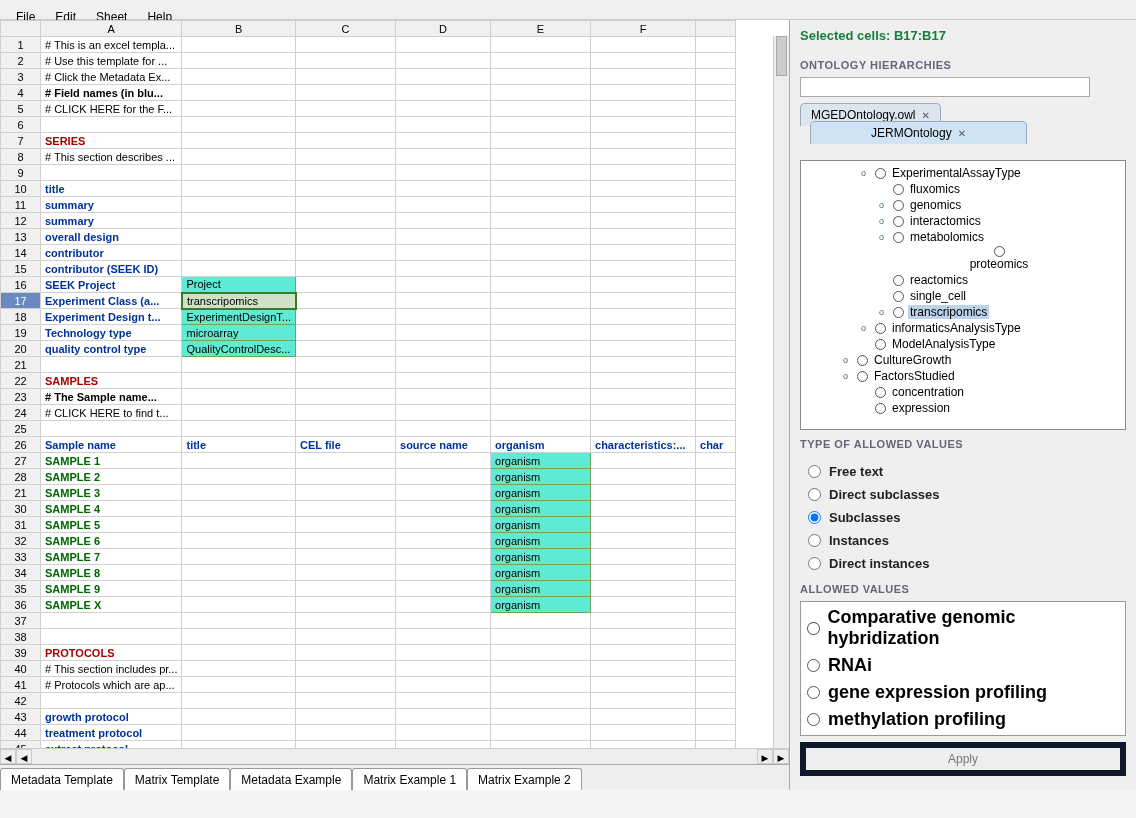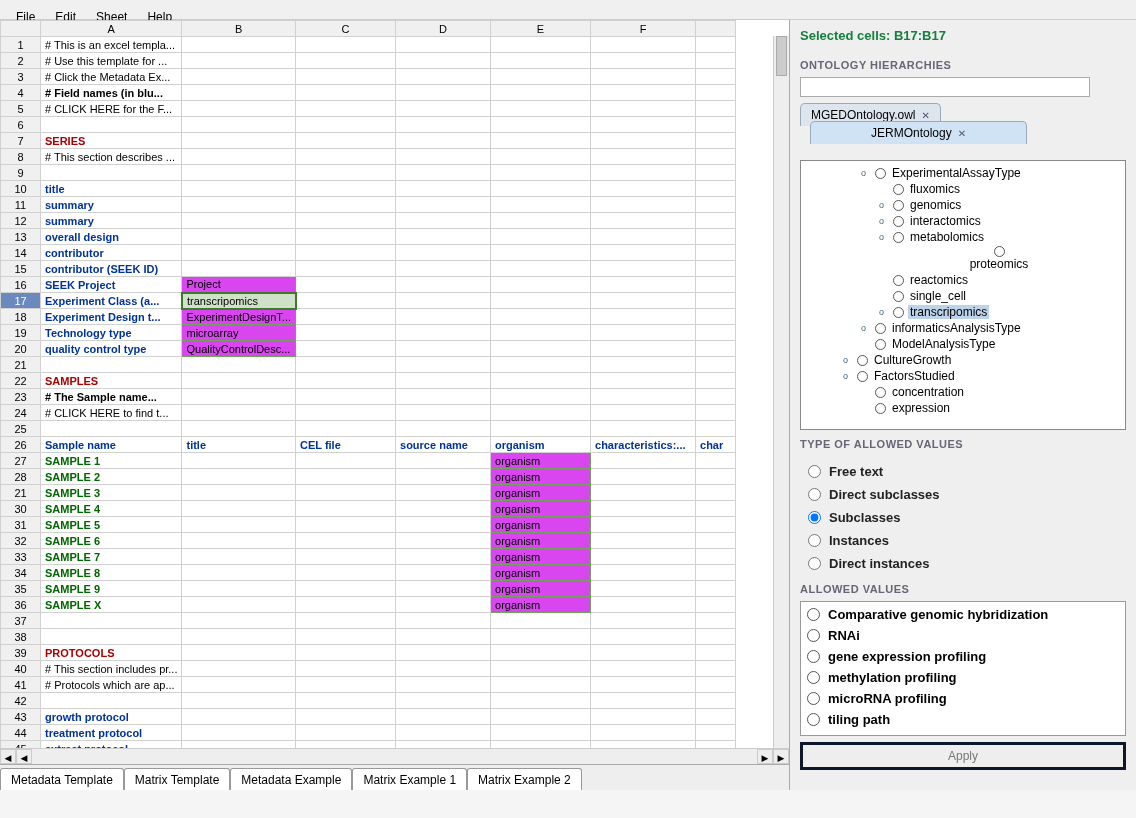--- a/index.html
+++ b/index.html
@@ -22,21 +22,21 @@
 }
 table.grid th { background:#f0f0f0; text-align:center; font-weight:normal; }
 th.rowhdr { width:40px; background:#f0f0f0; text-align:center; }
 th.col-A { width:140px; } th.col-B { width:110px; } th.col-C { width:100px; }
 th.col-D { width:95px; } th.col-E { width:100px; } th.col-F { width:105px; } th.col-G { width:40px; }
 th.rowhdr.sel { background:#6a8abf; color:#fff; }
 td.black { color:#000; }
 td.blue  { color:#003399; font-weight:bold; }
 td.red   { color:#aa0000; font-weight:bold; }
 td.green { color:#006600; font-weight:bold; }
-td.cell-green { background:#d946ef; border:1px solid #6fa35b !important; }
+td.cell-green { background:#5eead4; border:1px solid #6fa35b !important; }
 td.cell-sel   { background:#cfe2c8; border:2px solid #3c7a2c !important; }
 
 .tabs { height:26px; display:flex; border-top:1px solid #aaa; background:#eee; }
 .tab  { border:1px solid #999; border-bottom:none; padding:4px 10px; margin-top:3px;
         background:#fff; font-size:12px; cursor:pointer; border-radius:3px 3px 0 0; }
 .tab.active { background:#fff; font-weight:normal; }
 
 
 .side-area h3 { font-size:13px; font-weight:bold; color:#15803d; margin-bottom:8px; }
 .side-area .section { font-size:11px; color:#667; font-weight:bold; letter-spacing:0.5px; margin:8px 0 6px; }
@@ -57,24 +57,24 @@
 .tree-row .tog { width:10px; font-size:9px; color:#467; cursor:pointer; }
 .tree-row .rad { width:11px; height:11px; border:1px solid #555; border-radius:50%; margin:0 4px; }
 .tree-row span.lbl { padding:0 2px; }
 .tree-row span.lbl.sel { background:#bcd3e9; }
 
 .radios { margin-top:4px; }
 .radios label { display:block; padding:4px 8px; font-size:13px; font-weight:bold; color:#222; }
 .radios input { margin-right:8px; vertical-align:-2px; }
 
 .allowed-box { border:1px solid #999; background:#fff; height:135px; overflow-y:scroll; padding:2px 4px; }
-.allowed-box .opt { display:flex; align-items:center; padding:3px 2px; font-size:13px; font-weight:bold; }
+.allowed-box .opt { display:flex; align-items:center; padding:3px 2px; font-size:18px; font-weight:bold; }
 .allowed-box .opt .rad { width:13px; height:13px; border:1px solid #555; border-radius:50%; margin-right:8px; }
 
-.apply-btn { float:right; margin-top:6px; padding:4px 16px; border:3px solid #0f172a;
+.apply-btn { float:right; margin-top:6px; padding:4px 16px; border:6px solid #0f172a;
   background:#eee; color:#777; font-size:12px; }
 
 .scroll-v { position:absolute; right:0; top:16px; bottom:0; width:16px; background:#eee;
   border-left:1px solid #ccc; }
 .scroll-v .thumb { position:absolute; left:2px; right:2px; height:40px; top:0; background:#ccc; border:1px solid #aaa; }
 .scroll-h { height:16px; background:#eee; border-top:1px solid #ccc; display:flex; }
 .scroll-h .arrow { width:16px; text-align:center; font-size:9px; line-height:16px; border:1px solid #ccc; }
 .scroll-h .track { flex:1; }
 </style>
 </head>

